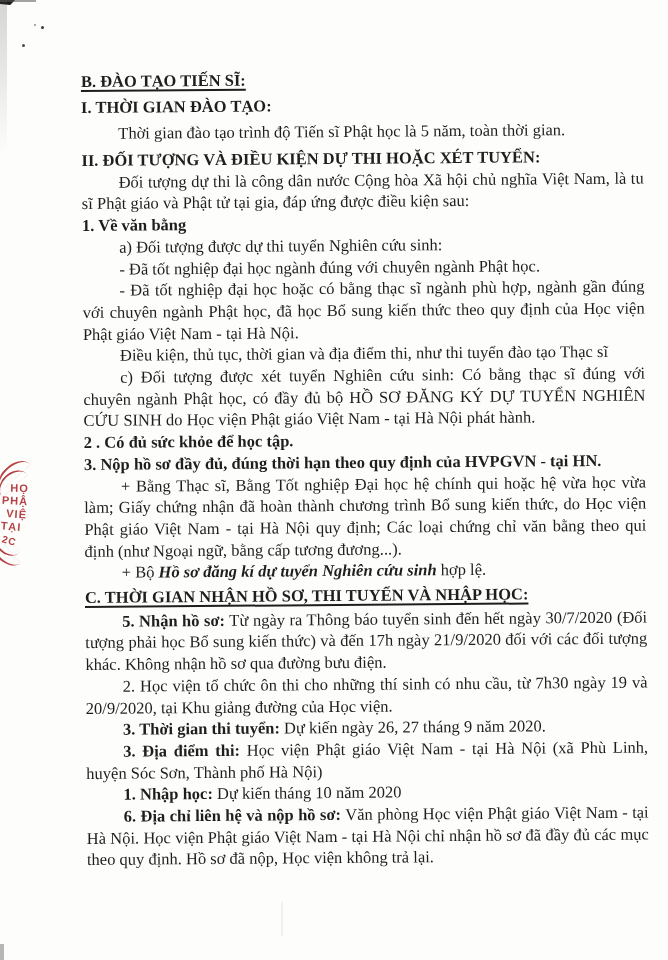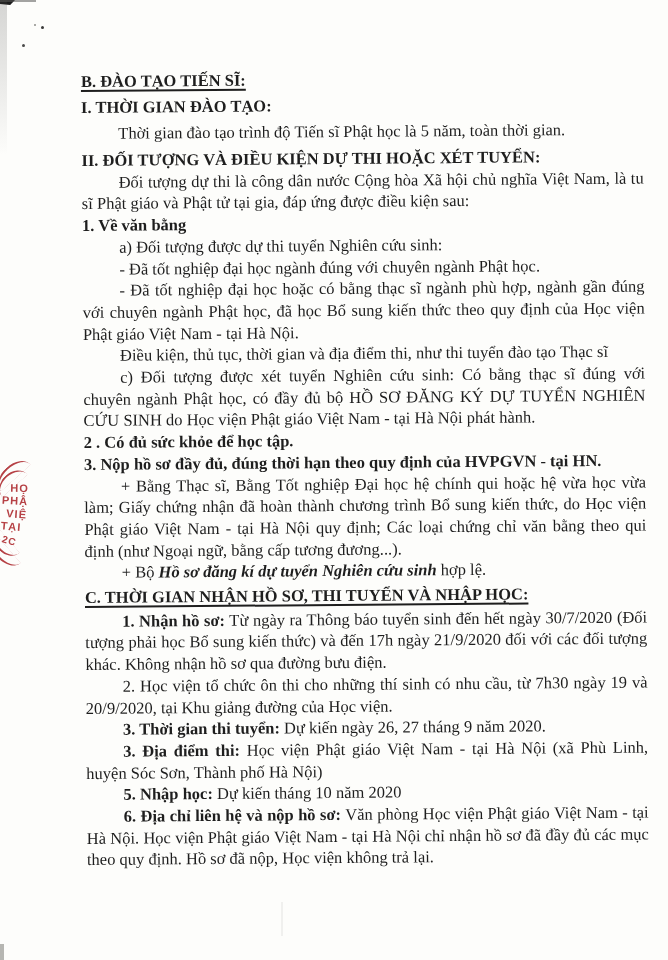--- a/index.html
+++ b/index.html
@@ -98,22 +98,22 @@
       <p class="ind">Điều kiện, thủ tục, thời gian và địa điểm thi, như thi tuyển đào tạo Thạc sĩ</p>
       <p class="ind just">c) Đối tượng được xét tuyển Nghiên cứu sinh: Có bằng thạc sĩ đúng với chuyên ngành Phật học, có đầy đủ bộ HỒ SƠ ĐĂNG KÝ DỰ TUYỂN NGHIÊN CỨU SINH do Học viện Phật giáo Việt Nam - tại Hà Nội phát hành.</p>
       <p class="bold ml">2 . Có đủ sức khỏe để học tập.</p>
       <p class="bold ml">3. Nộp hồ sơ đầy đủ, đúng thời hạn theo quy định của HVPGVN - tại HN.</p>
       <p class="ind just">+ Bằng Thạc sĩ, Bằng Tốt nghiệp Đại học hệ chính qui hoặc hệ vừa học vừa làm; Giấy chứng nhận đã hoàn thành chương trình Bổ sung kiến thức, do Học viện Phật giáo Việt Nam - tại Hà Nội quy định; Các loại chứng chỉ văn bằng theo qui định (như Ngoại ngữ, bằng cấp tương đương...).</p>
       <p class="ind"><span>+ Bộ </span><span class="emrun">Hồ sơ đăng kí dự tuyển Nghiên cứu sinh</span><span> hợp lệ.</span></p>
     </div>
 
     <div class="block block-c">
       <p class="bold und ml c-title">C. THỜI GIAN NHẬN HỒ SƠ, THI TUYỂN VÀ NHẬP HỌC:</p>
-      <p class="ind just"><span class="bold">1. Nhận hồ sơ:</span><span> Từ ngày ra Thông báo tuyển sinh đến hết ngày 30/7/2020 (Đối tượng phải học Bổ sung kiến thức) và đến 17h ngày 21/9/2020 đối với các đối tượng khác. Không nhận hồ sơ qua đường bưu điện.</span></p>
+      <p class="ind just"><span class="bold">5. Nhận hồ sơ:</span><span> Từ ngày ra Thông báo tuyển sinh đến hết ngày 30/7/2020 (Đối tượng phải học Bổ sung kiến thức) và đến 17h ngày 21/9/2020 đối với các đối tượng khác. Không nhận hồ sơ qua đường bưu điện.</span></p>
       <p class="ind just">2. Học viện tổ chức ôn thi cho những thí sinh có nhu cầu, từ 7h30 ngày 19 và 20/9/2020, tại Khu giảng đường của Học viện.</p>
       <p class="ind"><span class="bold">3. Thời gian thi tuyển:</span><span> Dự kiến ngày 26, 27 tháng 9 năm 2020.</span></p>
       <p class="ind just"><span class="bold">3. Địa điểm thi:</span><span> Học viện Phật giáo Việt Nam - tại Hà Nội (xã Phù Linh, huyện Sóc Sơn, Thành phố Hà Nội)</span></p>
-      <p class="ind"><span class="bold">5. Nhập học:</span><span> Dự kiến tháng 10 năm 2020</span></p>
+      <p class="ind"><span class="bold">1. Nhập học:</span><span> Dự kiến tháng 10 năm 2020</span></p>
       <p class="ind just"><span class="bold">6. Địa chỉ liên hệ và nộp hồ sơ:</span><span> Văn phòng Học viện Phật giáo Việt Nam - tại Hà Nội. Học viện Phật giáo Việt Nam - tại Hà Nội chỉ nhận hồ sơ đã đầy đủ các mục theo quy định. Hồ sơ đã nộp, Học viện không trả lại.</span></p>
     </div>
 
   </div>
 </div>
 
 </body></html>

